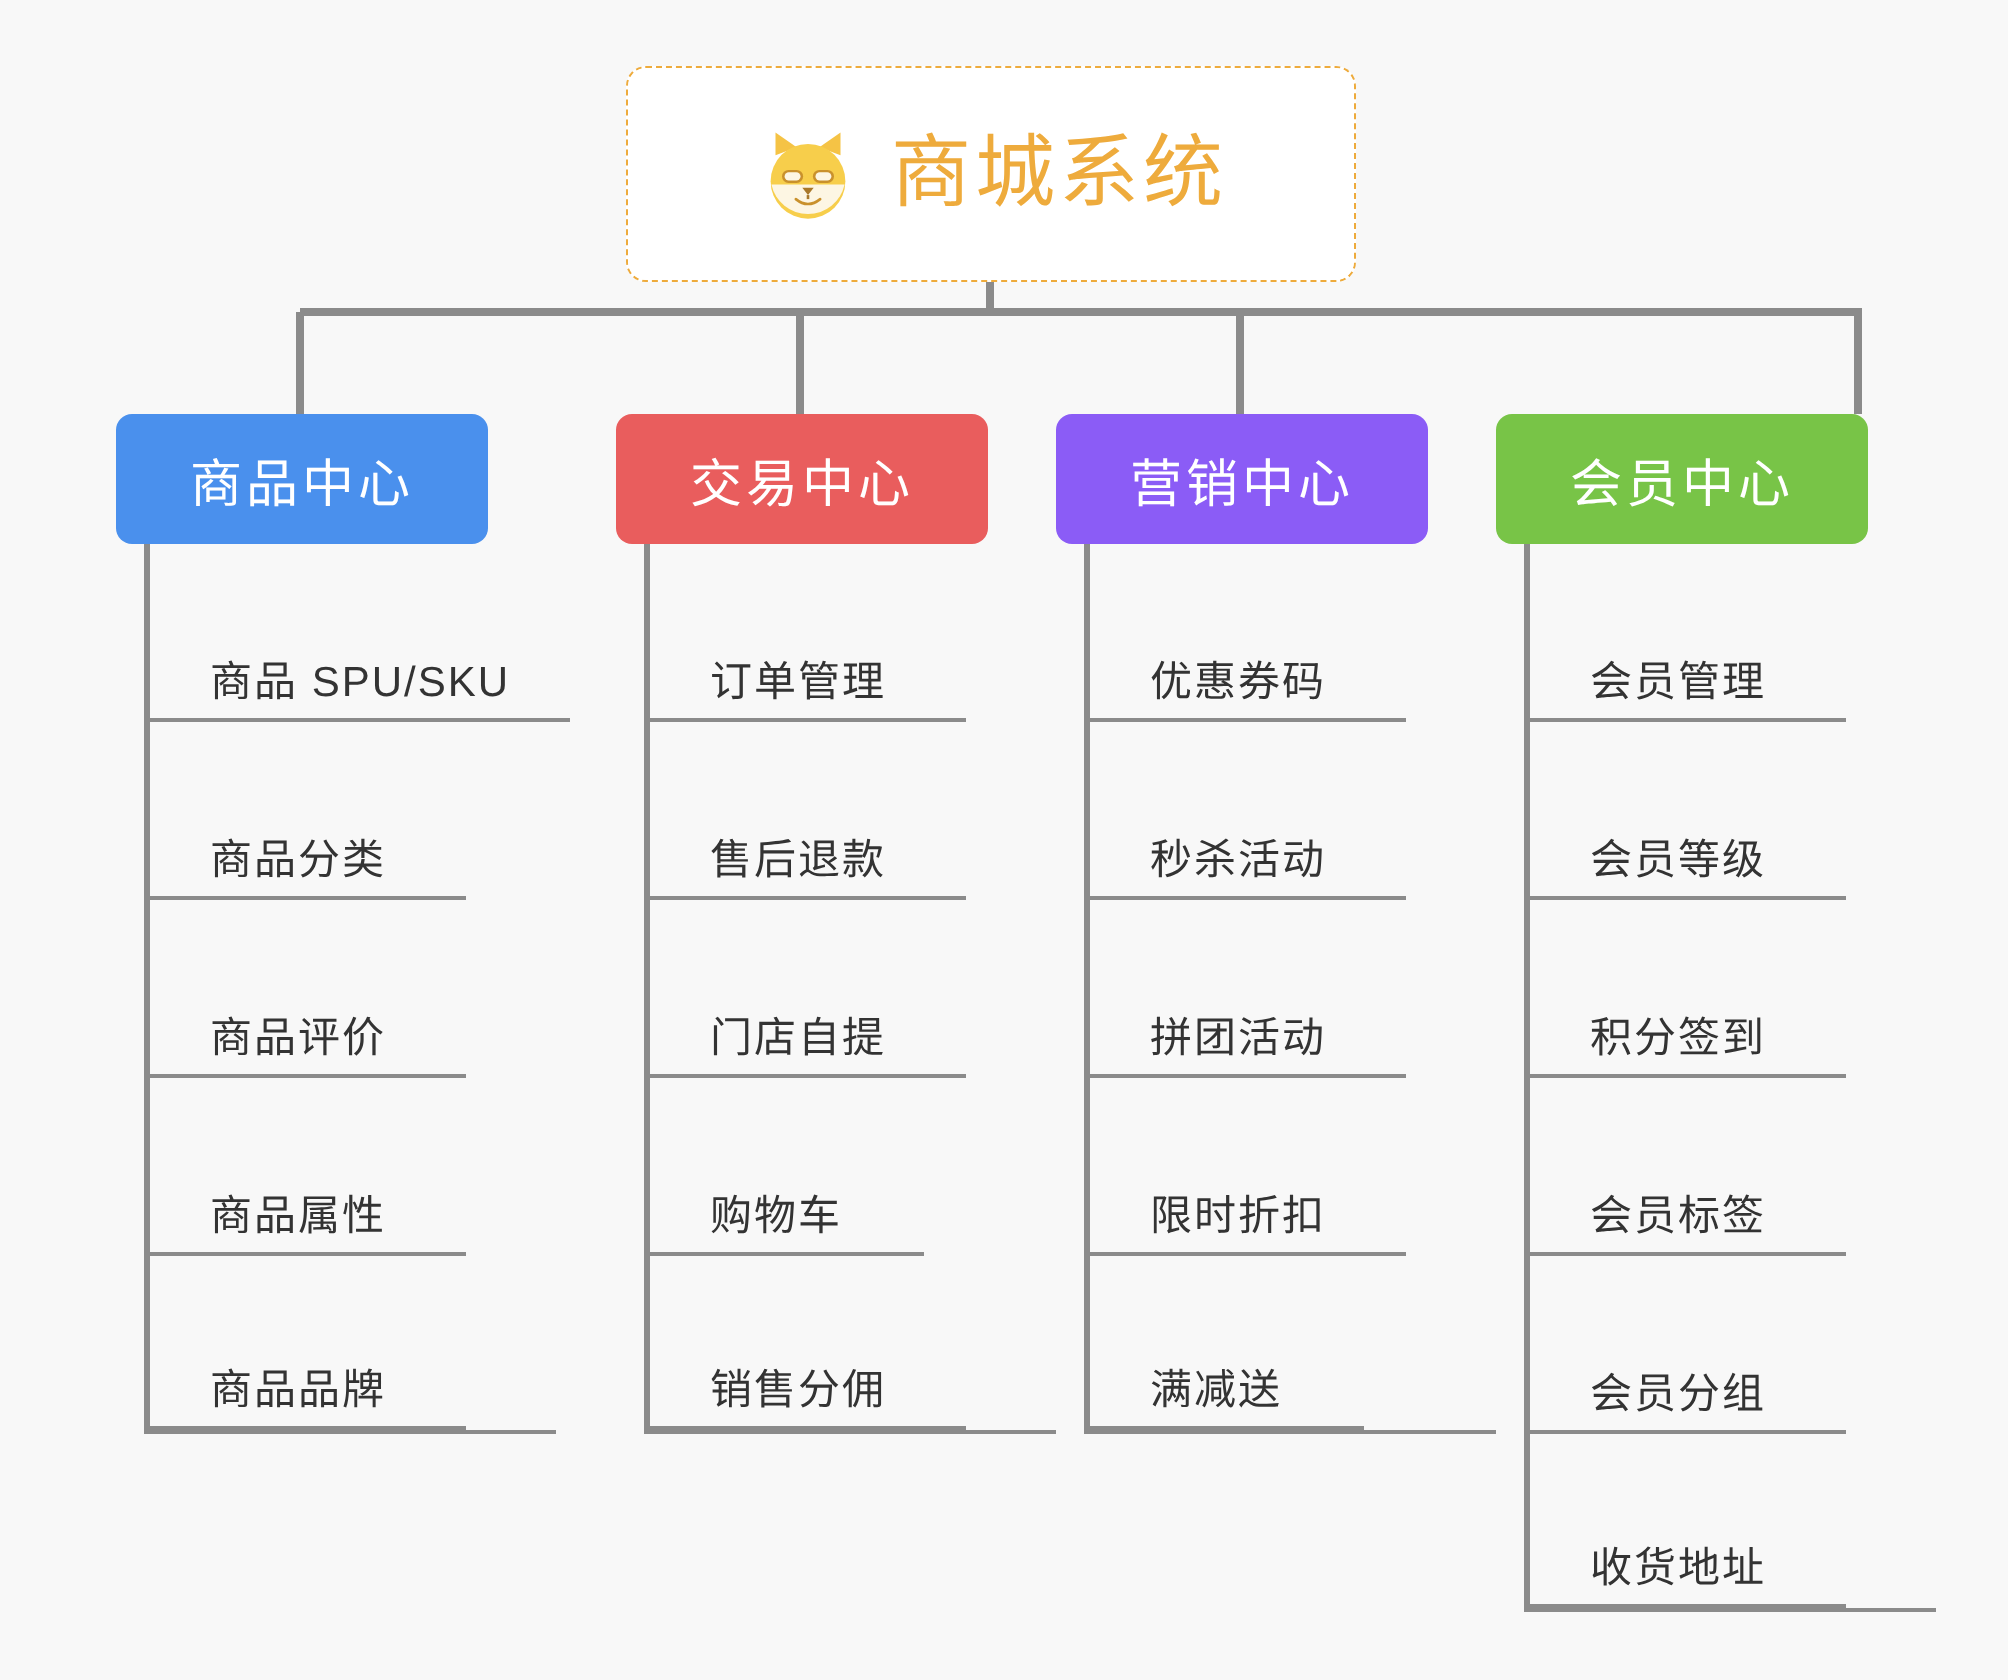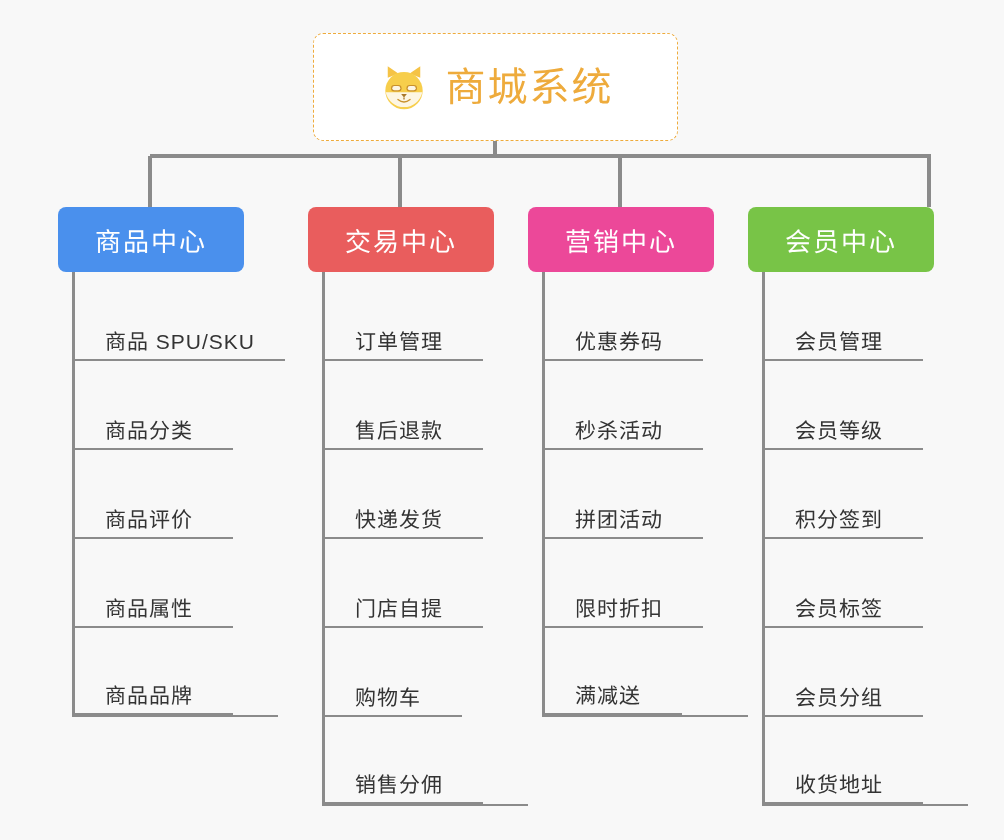--- a/index.html
+++ b/index.html
@@ -217,40 +217,36 @@
       <div class="leaf-list">
         <div class="leaf-item">
           <span class="leaf-label">订单管理</span>
           <span class="leaf-underline" style="width:158px"></span>
         </div>
         <div class="leaf-item">
           <span class="leaf-label">售后退款</span>
           <span class="leaf-underline" style="width:158px"></span>
         </div>
         <div class="leaf-item">
-          <span class="leaf-label">快递发货</span>
-          <span class="leaf-underline" style="width:158px"></span>
-        </div>
-        <div class="leaf-item">
           <span class="leaf-label">门店自提</span>
           <span class="leaf-underline" style="width:158px"></span>
         </div>
         <div class="leaf-item">
           <span class="leaf-label">购物车</span>
           <span class="leaf-underline" style="width:137px"></span>
         </div>
         <div class="leaf-item">
           <span class="leaf-label">销售分佣</span>
           <span class="leaf-underline" style="width:158px"></span>
         </div>
       </div>
     </div>
 
     <div class="column col-2">
-      <div class="cat-header" style="background:#ec4899">
+      <div class="cat-header" style="background:#8b5cf6">
         <span>营销中心</span>
       </div>
       <div class="leaf-list">
         <div class="leaf-item">
           <span class="leaf-label">优惠券码</span>
           <span class="leaf-underline" style="width:158px"></span>
         </div>
         <div class="leaf-item">
           <span class="leaf-label">秒杀活动</span>
           <span class="leaf-underline" style="width:158px"></span>

